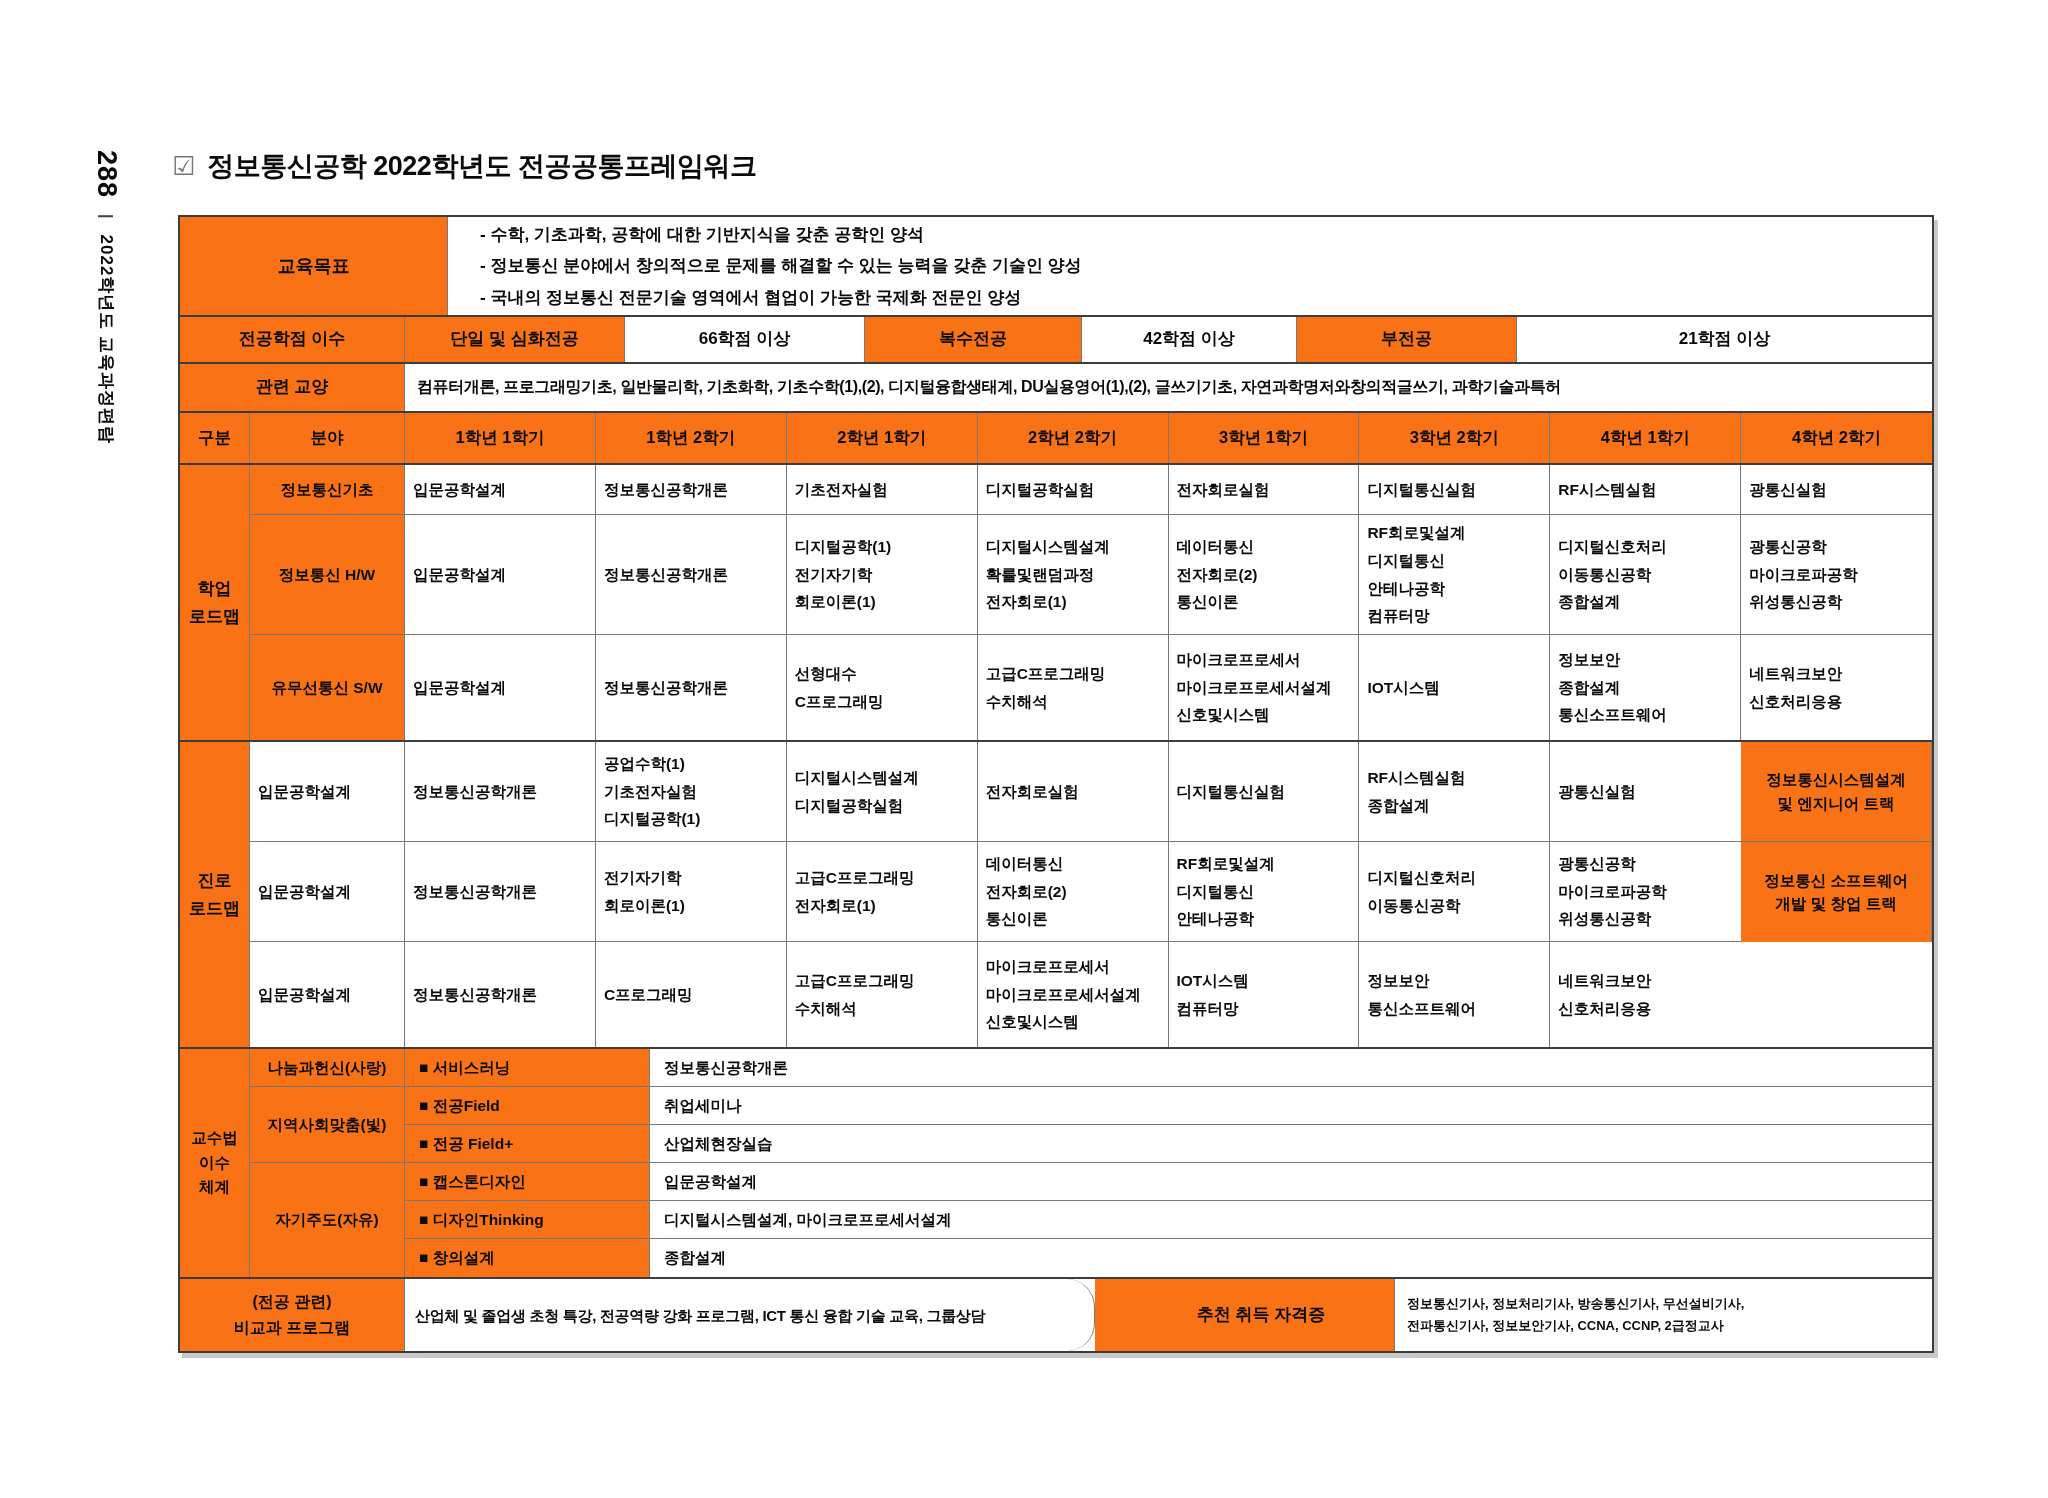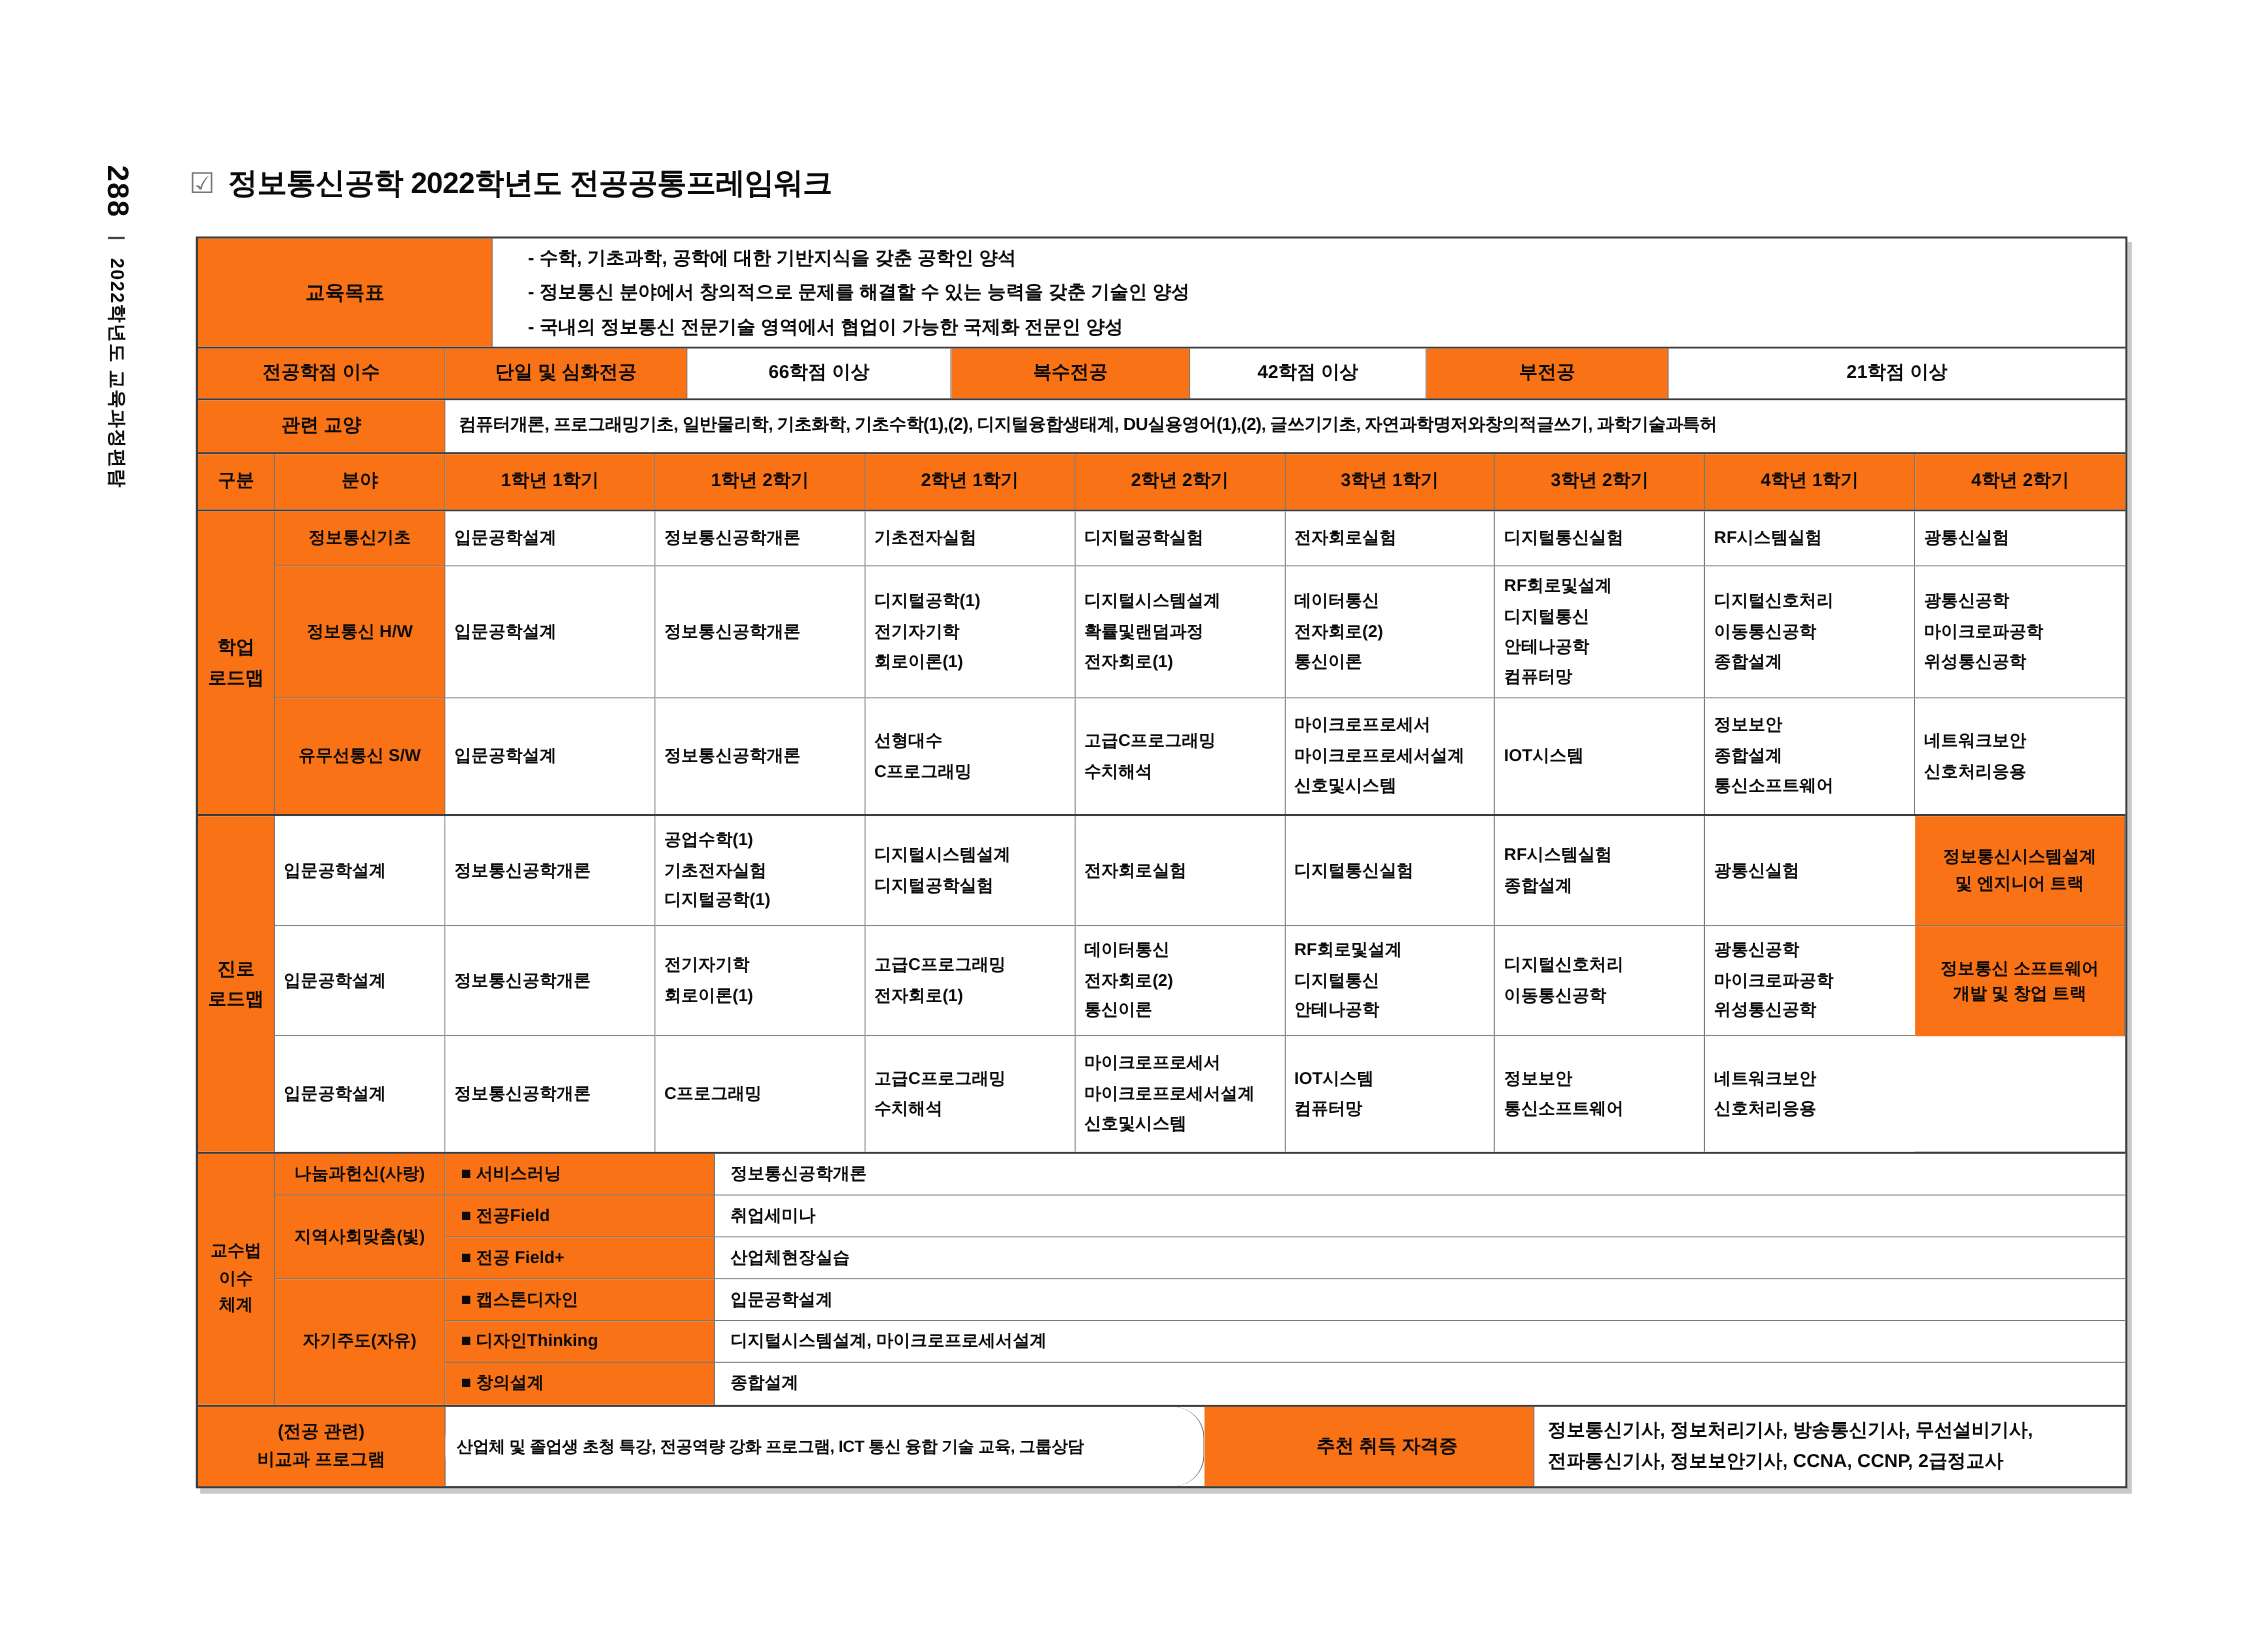--- a/index.html
+++ b/index.html
@@ -53,21 +53,21 @@
   .field{font-size:15.5px;line-height:1.5;}
 
   .ped{grid-template-columns:70px 155px 245px 1fr;grid-template-rows:repeat(6,38px);}
   .ped .cell{font-size:15.5px;}
   .ped-item{padding-left:14px;}
 
   .extra{grid-template-columns:225px 690px 300px 1fr;grid-auto-rows:72px;}
   .extra-label{font-size:16px;line-height:1.6;}
   .extra-programs{font-size:15px;letter-spacing:-0.3px;padding:0 10px;border-radius:28px;}
   .extra-certlabel{font-size:17px;padding-left:41px;}
-  .extra-certs{font-size:17px;line-height:1.7;padding:6px 12px;}
+  .extra-certs{font-size:13px;line-height:1.7;padding:6px 12px;border-radius:16px;}
 </style>
 </head>
 <body>
 
 <div class="page">
 
   <div class="sidebar">
     <span class="pnum">288</span>
     <span class="psep">|</span>
     <span class="pbook">2022학년도 교육과정편람</span>

